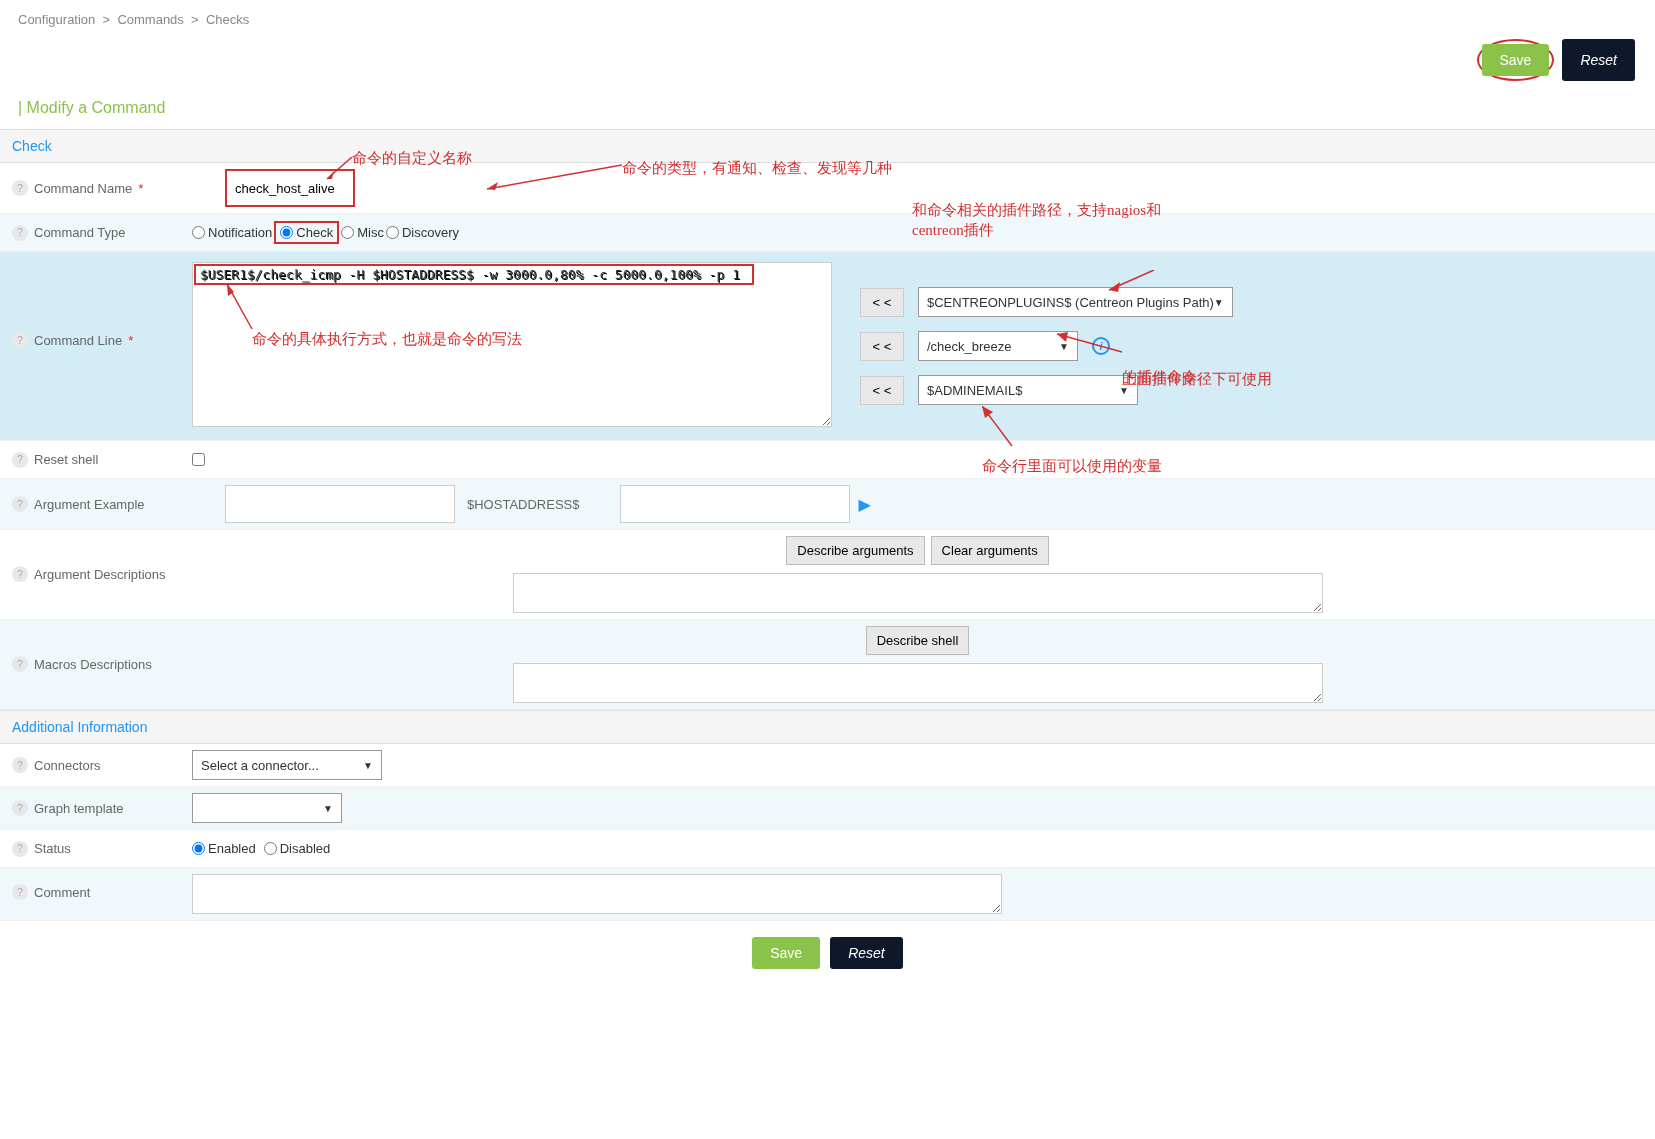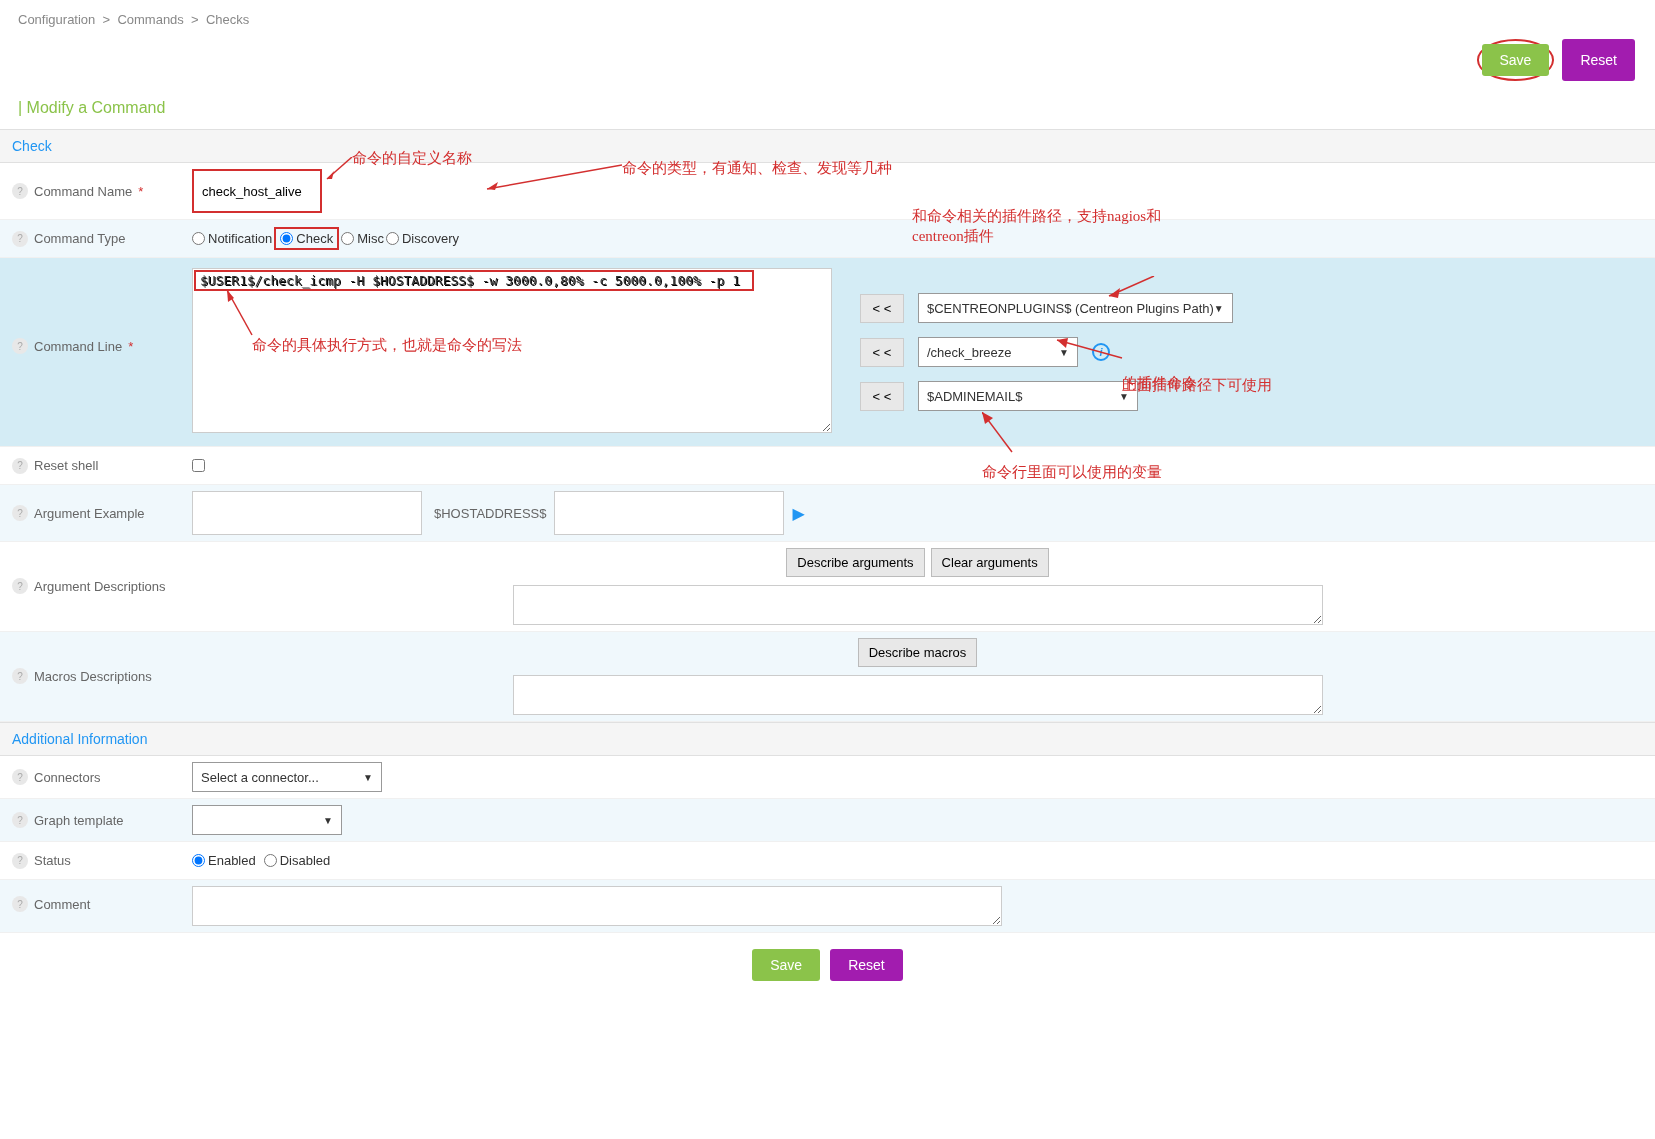--- a/index.html
+++ b/index.html
@@ -2,33 +2,33 @@
 <html><head>
 <meta charset="utf-8">
 <style>
 * { box-sizing: border-box; margin: 0; padding: 0; }
 body { font-family: Arial, sans-serif; font-size: 13px; color: #333; background: #fff; }
 .breadcrumb { padding: 12px 18px; color: #888; font-size: 13px; }
 .breadcrumb span { color: #888; }
 .top-actions { display: flex; justify-content: flex-end; padding: 0 20px 10px; gap: 8px; }
 .btn { padding: 8px 18px; border: none; border-radius: 3px; font-size: 14px; cursor: pointer; color: #fff; }
 .btn-save { background: #8bc34a; }
-.btn-reset { background: #a21caf; }
+.btn-reset { background: #0f172a; font-style: italic; }
 .save-circle { border: 2px solid #d32f2f; border-radius: 50%; padding: 3px; display: inline-flex; }
 .page-title { padding: 8px 18px 12px; color: #8bc34a; font-size: 16px; font-weight: normal; }
 .section-header { background: #f5f5f5; padding: 8px 12px; color: #2196f3; font-size: 14px; border-top: 1px solid #e0e0e0; border-bottom: 1px solid #e0e0e0; }
 .form-row { display: flex; align-items: center; padding: 6px 12px; border-bottom: 1px solid #f0f0f0; min-height: 38px; }
 .form-row.alt { background: #f0f8fc; }
 .form-row.highlight { background: #d4ecf5; }
 .form-label { width: 180px; display: flex; align-items: center; gap: 6px; color: #666; }
 .help-icon { width: 16px; height: 16px; border-radius: 50%; background: #e8e8e8; color: #aaa; display: inline-flex; align-items: center; justify-content: center; font-size: 10px; flex-shrink: 0; }
 .required { color: #d32f2f; }
 .form-content { flex: 1; display: flex; align-items: center; gap: 8px; flex-wrap: wrap; position: relative; }
 input[type="text"], textarea, select { border: 1px solid #ccc; padding: 5px 8px; font-size: 13px; font-family: inherit; }
-input[type="text"] { height: 44px; }
+input[type="text"] { height: 38px; margin-left: 33px; }
 textarea { resize: both; }
 .cmd-name-box { border: 2px solid #d32f2f !important; width: 130px; }
 .radio-group { display: flex; gap: 2px; align-items: center; }
 .radio-item { display: flex; align-items: center; gap: 3px; }
 .radio-item.boxed { border: 2px solid #d32f2f; padding: 2px 4px; }
 .cmdline-row { align-items: flex-start; padding-top: 10px; padding-bottom: 10px; }
 .cmdline-textarea { width: 640px; height: 165px; font-family: monospace; position: relative; }
 .cmdline-highlight { position: absolute; top: 2px; left: 2px; border: 2px solid #d32f2f; padding: 1px 4px; font-family: monospace; font-size: 13px; background: transparent; pointer-events: none; width: 560px; }
 .cmdline-right { margin-left: 20px; display: flex; flex-direction: column; gap: 14px; }
 .insert-row { display: flex; align-items: center; gap: 14px; }
@@ -217,21 +217,21 @@
   </div>
 </div>
 
 <div class="form-row alt arg-row">
   <div class="form-label" style="margin-top:30px;">
     <span class="help-icon">?</span>
     <span>Macros Descriptions</span>
   </div>
   <div class="form-content arg-content">
     <div class="btn-row">
-      <button class="small-btn">Describe macros</button>
+      <button class="small-btn">Describe shell</button>
     </div>
     <textarea class="wide-textarea" style=""></textarea>
   </div>
 </div>
 
 <div class="section-header">Additional Information</div>
 
 <div class="form-row">
   <div class="form-label">
     <span class="help-icon">?</span>

